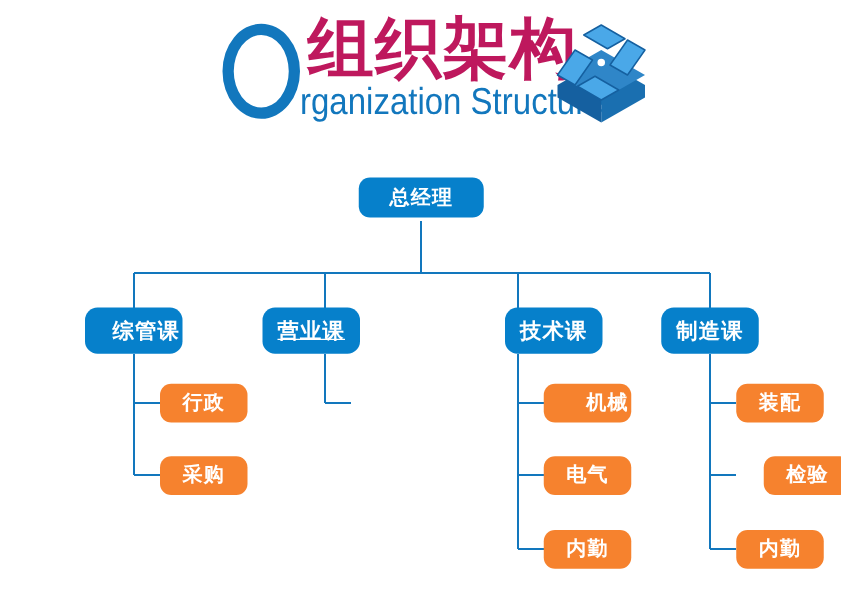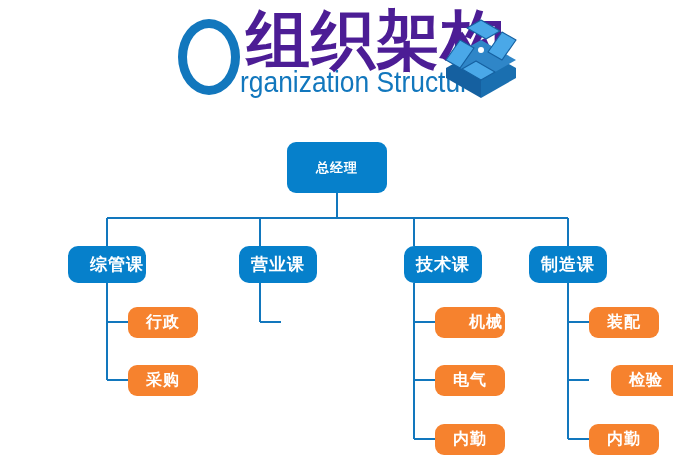--- a/index.html
+++ b/index.html
@@ -33,23 +33,23 @@
     width: 62px;
     height: 76px;
     border: 9px solid #1277bd;
     border-radius: 50%;
     box-sizing: border-box;
   }
   #title-cn {
     position: absolute;
     left: 246px;
     top: 14px;
-    font-size: 64px;
+    font-size: 53px;
     font-weight: bold;
-    color: #4c1d95;
+    color: #be185d;
     letter-spacing: 1px;
     line-height: 52px;
     white-space: nowrap;
   }
   #title-en {
     position: absolute;
     left: 240px;
     top: 65px;
     font-size: 30px;
     color: #1277bd;
@@ -91,23 +91,23 @@
     border-radius: 9px;
     color: #ffffff;
     font-weight: bold;
     letter-spacing: 1px;
     box-sizing: border-box;
     white-space: nowrap;
     user-select: none;
   }
   .node.root {
     background: #0680cb;
-    font-size: 13px;
+    font-size: 16px;
     width: 100px;
-    height: 51px;
+    height: 32px;
   }
   .node.dept {
     background: #0680cb;
     font-size: 17px;
     width: 78px;
     height: 37px;
     border-radius: 10px;
   }
   .node.team {
     background: #f6822e;
@@ -173,21 +173,21 @@
         <line x1="568" y1="283" x2="568" y2="439"></line>
         <line x1="568" y1="322" x2="589" y2="322"></line>
         <line x1="568" y1="380" x2="589" y2="380"></line>
         <line x1="568" y1="439" x2="589" y2="439"></line>
       </g>
     </svg>
 
     <div class="node root" style="left:287px; top:142px;">总经理</div>
 
     <div class="node dept" style="left:68px; top:246px;padding-left:20px;">综管课</div>
-    <div class="node dept" style="left:239px; top:246px;">营业课</div>
+    <div class="node dept" style="left:210px; top:246px;text-decoration:underline;">营业课</div>
     <div class="node dept" style="left:375px; top:246px;margin-left:29px;">技术课</div>
     <div class="node dept" style="left:529px; top:246px;">制造课</div>
 
     <div class="node team" style="left:128px; top:365px;">采购</div>
     <div class="node team" style="left:128px; top:307px;">行政</div>
 
 
     <div class="node team" style="left:435px; top:307px;padding-left:32px;">机械</div>
     <div class="node team" style="left:435px; top:365px;">电气</div>
     <div class="node team" style="left:435px; top:424px;">内勤</div>

